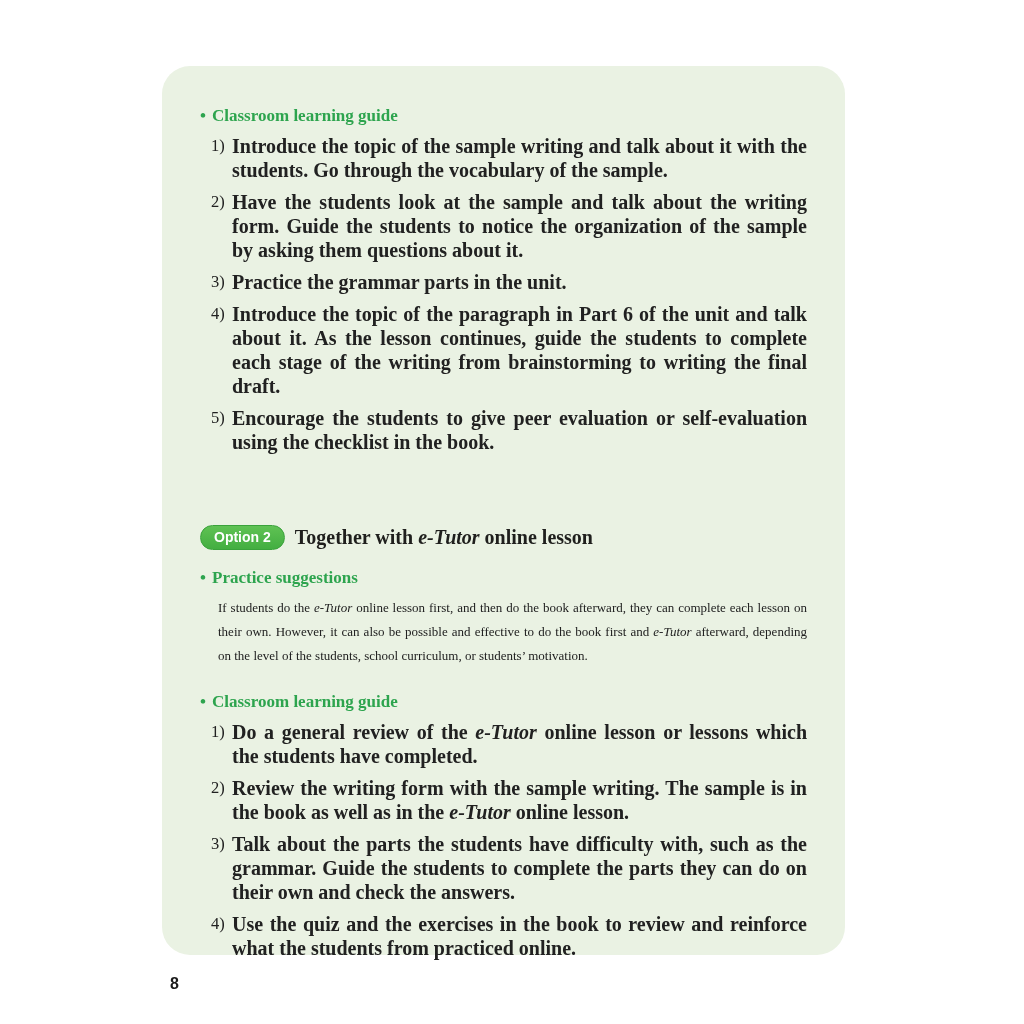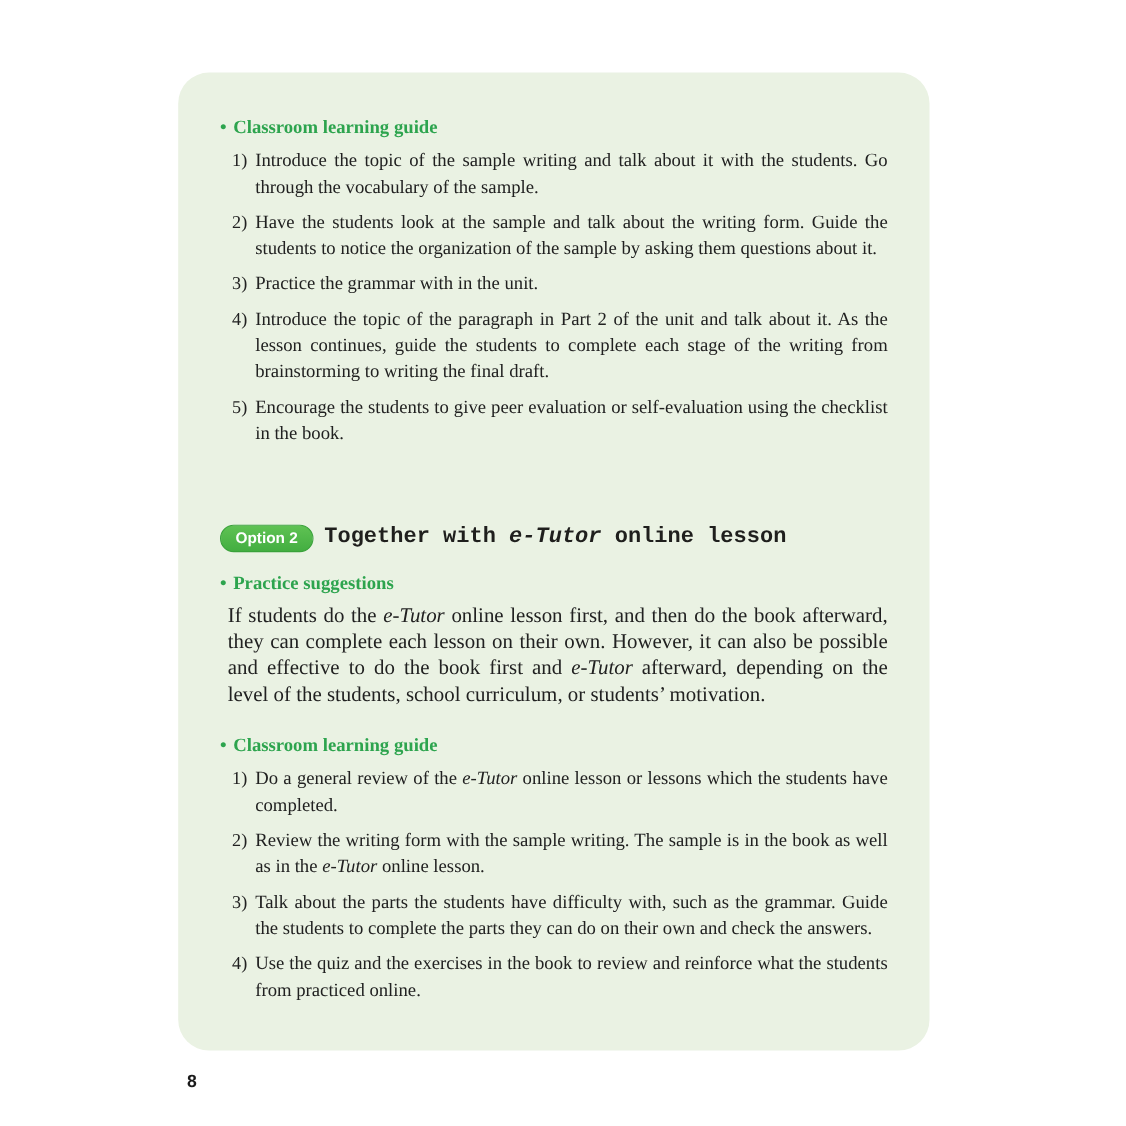--- a/index.html
+++ b/index.html
@@ -47,23 +47,24 @@
     display: flex;
     margin-bottom: 8px;
   }
   .item-num {
     flex: 0 0 21px;
     font-size: 16.5px;
     line-height: 24px;
   }
   .item-text {
     flex: 1;
-    font-size: 17px;
+    font-size: 20px;
     line-height: 24px;
     text-align: justify;
+    font-weight: bold;
   }
 
   .option-header {
     display: flex;
     align-items: center;
     margin-top: 70px;
     margin-bottom: 16px;
   }
   .option-badge {
     display: inline-block;
@@ -72,30 +73,30 @@
     border-radius: 13px;
     color: #ffffff;
     font-family: "Liberation Sans", sans-serif;
     font-weight: bold;
     font-size: 14px;
     line-height: 18px;
     padding: 2px 13px 3px 13px;
     margin-right: 10px;
   }
   .option-title {
-    font-family: Liberation Mono, monospace;
+    font-family: Liberation Serif, serif;
     font-weight: bold;
     font-size: 20px;
     color: #1f1f1d;
     line-height: 26px;
   }
 
   .body-paragraph {
-    margin: 0 0 0 7px;
-    font-size: 19px;
+    margin: 0 0 0 18px;
+    font-size: 13px;
     line-height: 24px;
     text-align: justify;
   }
 
   .section { margin-bottom: 0; }
   .sec2 { margin-top: 2px; }
   .sec3 { margin-top: 22px; }
 
   .page-number {
     position: absolute;
@@ -124,25 +125,25 @@
         <li>
           <span class="item-num">1)</span>
           <span class="item-text">Introduce the topic of the sample writing and talk about it with the students. Go through the vocabulary of the sample.</span>
         </li>
         <li>
           <span class="item-num">2)</span>
           <span class="item-text">Have the students look at the sample and talk about the writing form. Guide the students to notice the organization of the sample by asking them questions about it.</span>
         </li>
         <li>
           <span class="item-num">3)</span>
-          <span class="item-text">Practice the grammar with in the unit.</span>
+          <span class="item-text">Practice the grammar parts in the unit.</span>
         </li>
         <li>
           <span class="item-num">4)</span>
-          <span class="item-text">Introduce the topic of the paragraph in Part 2 of the unit and talk about it. As the lesson continues, guide the students to complete each stage of the writing from brainstorming to writing the final draft.</span>
+          <span class="item-text">Introduce the topic of the paragraph in Part 6 of the unit and talk about it. As the lesson continues, guide the students to complete each stage of the writing from brainstorming to writing the final draft.</span>
         </li>
         <li>
           <span class="item-num">5)</span>
           <span class="item-text">Encourage the students to give peer evaluation or self-evaluation using the checklist in the book.</span>
         </li>
       </ul>
     </div>
 
     <div class="option-header">
       <span class="option-badge">Option 2</span>

